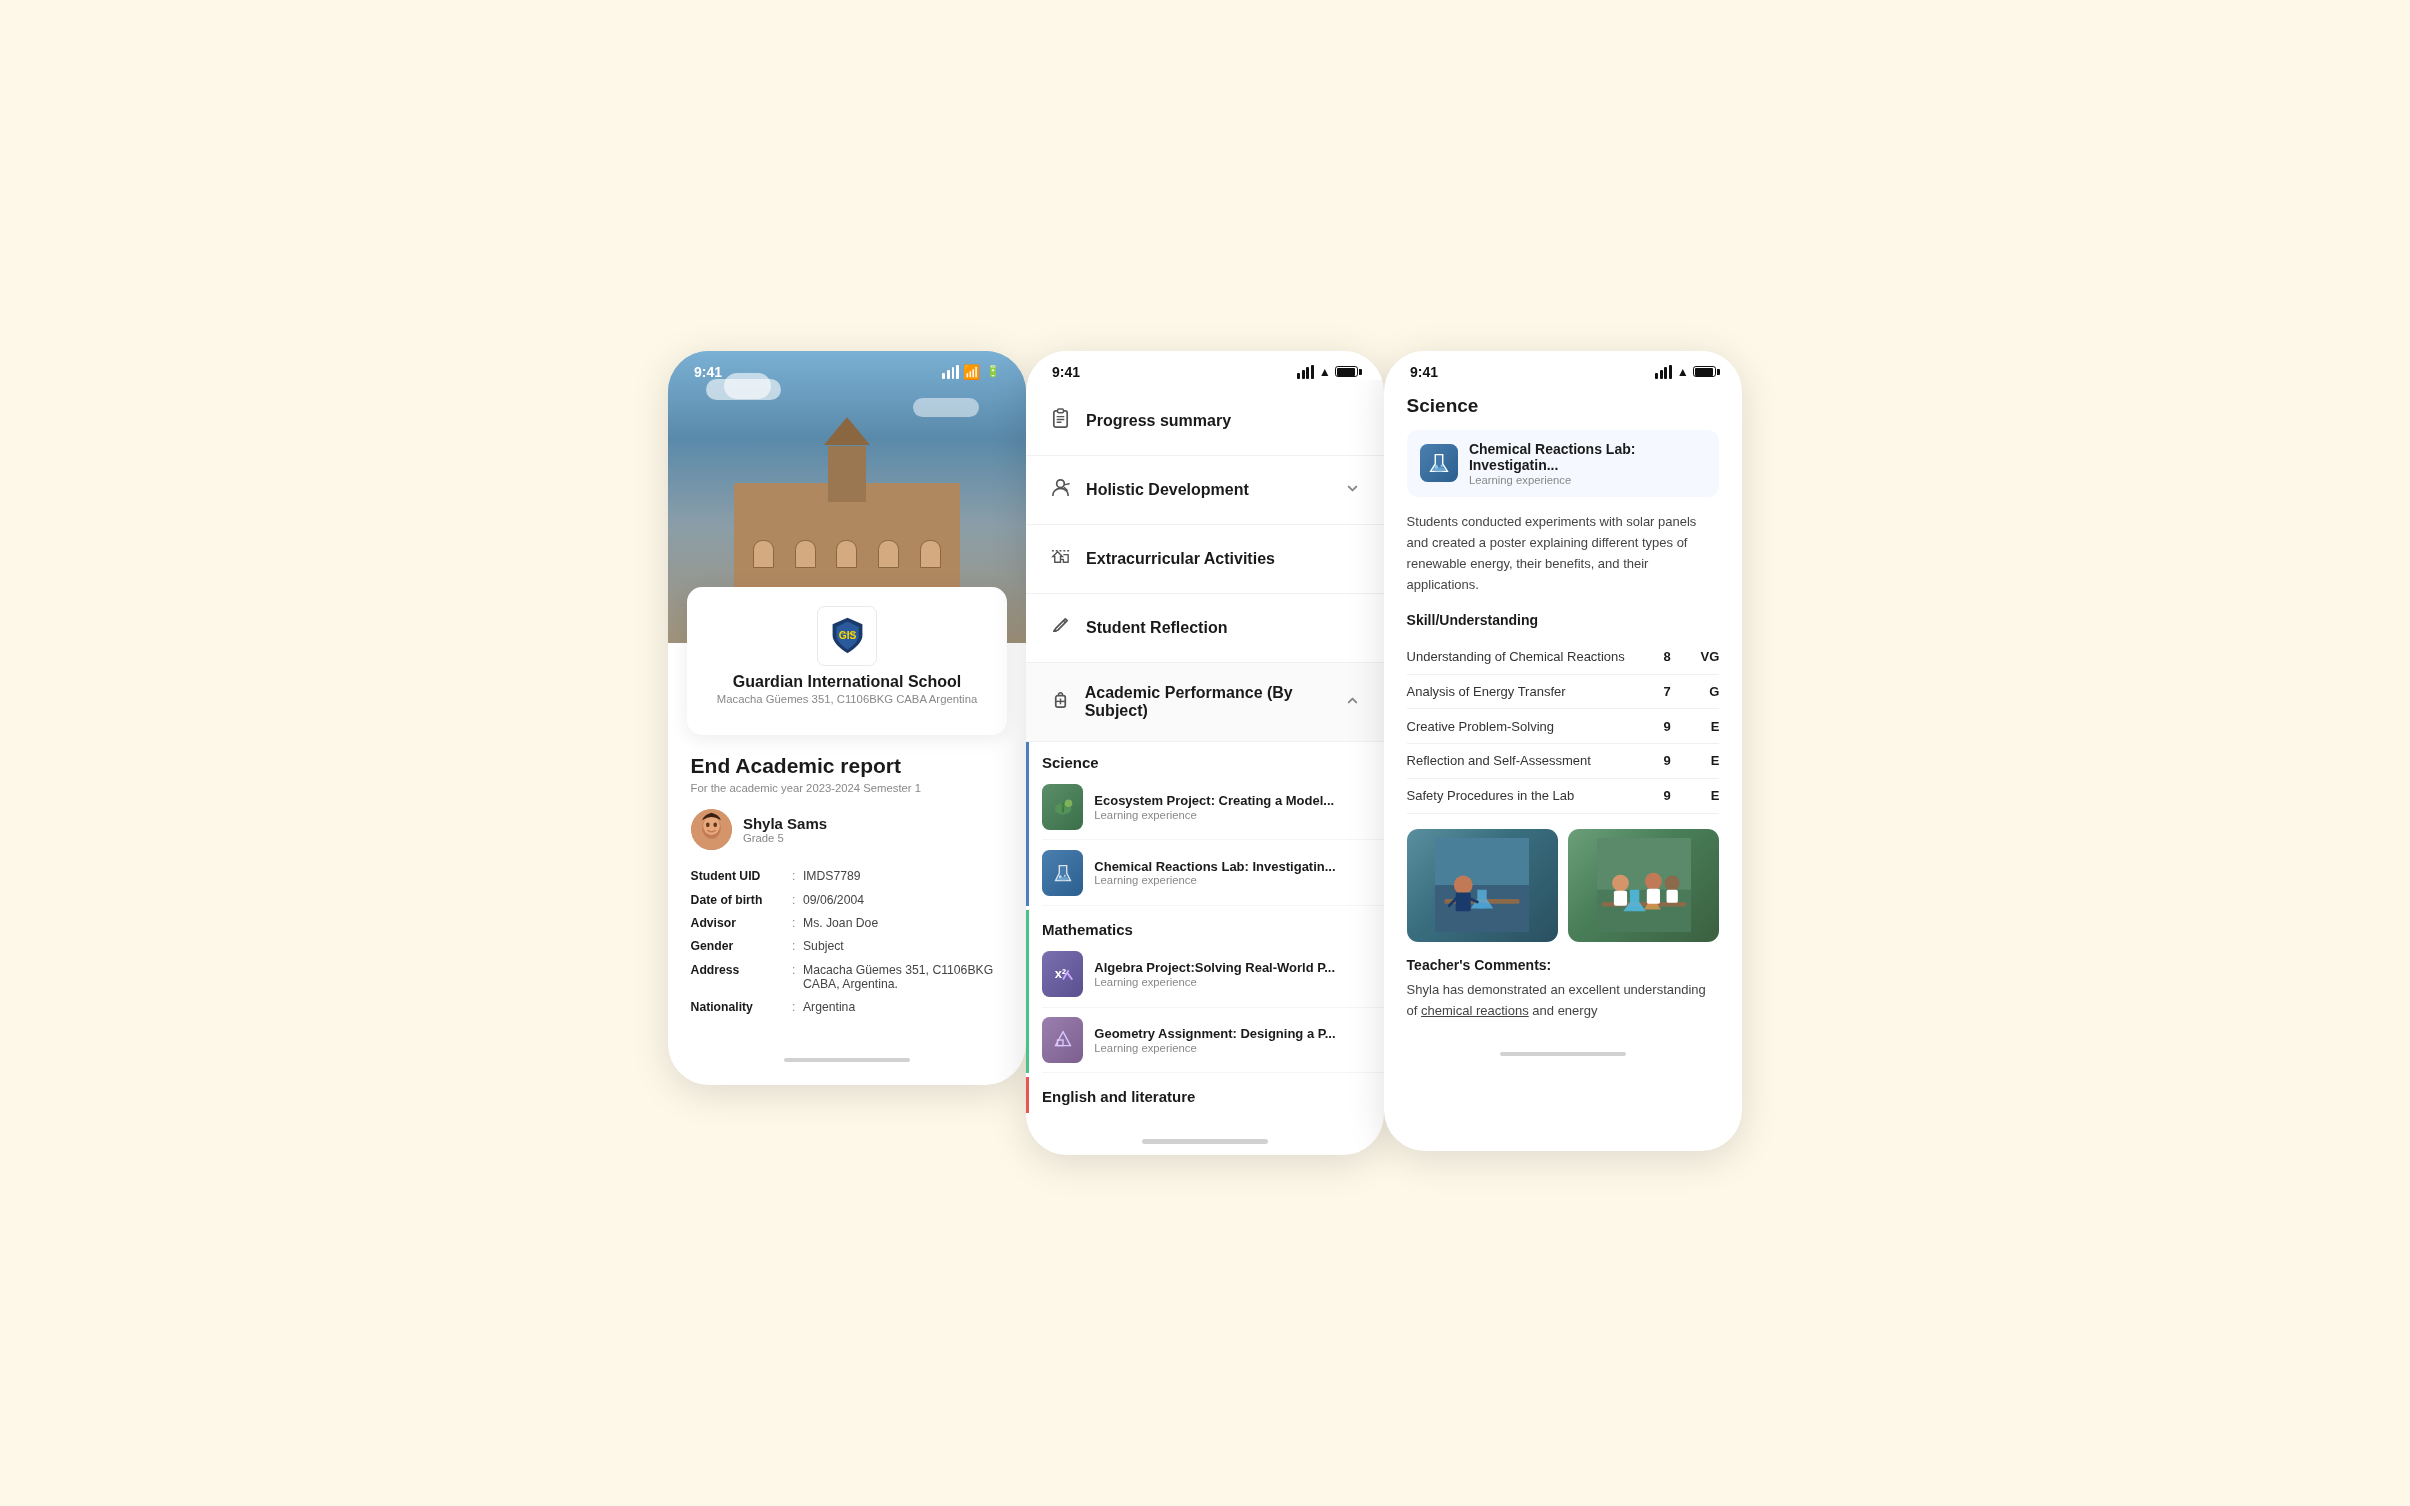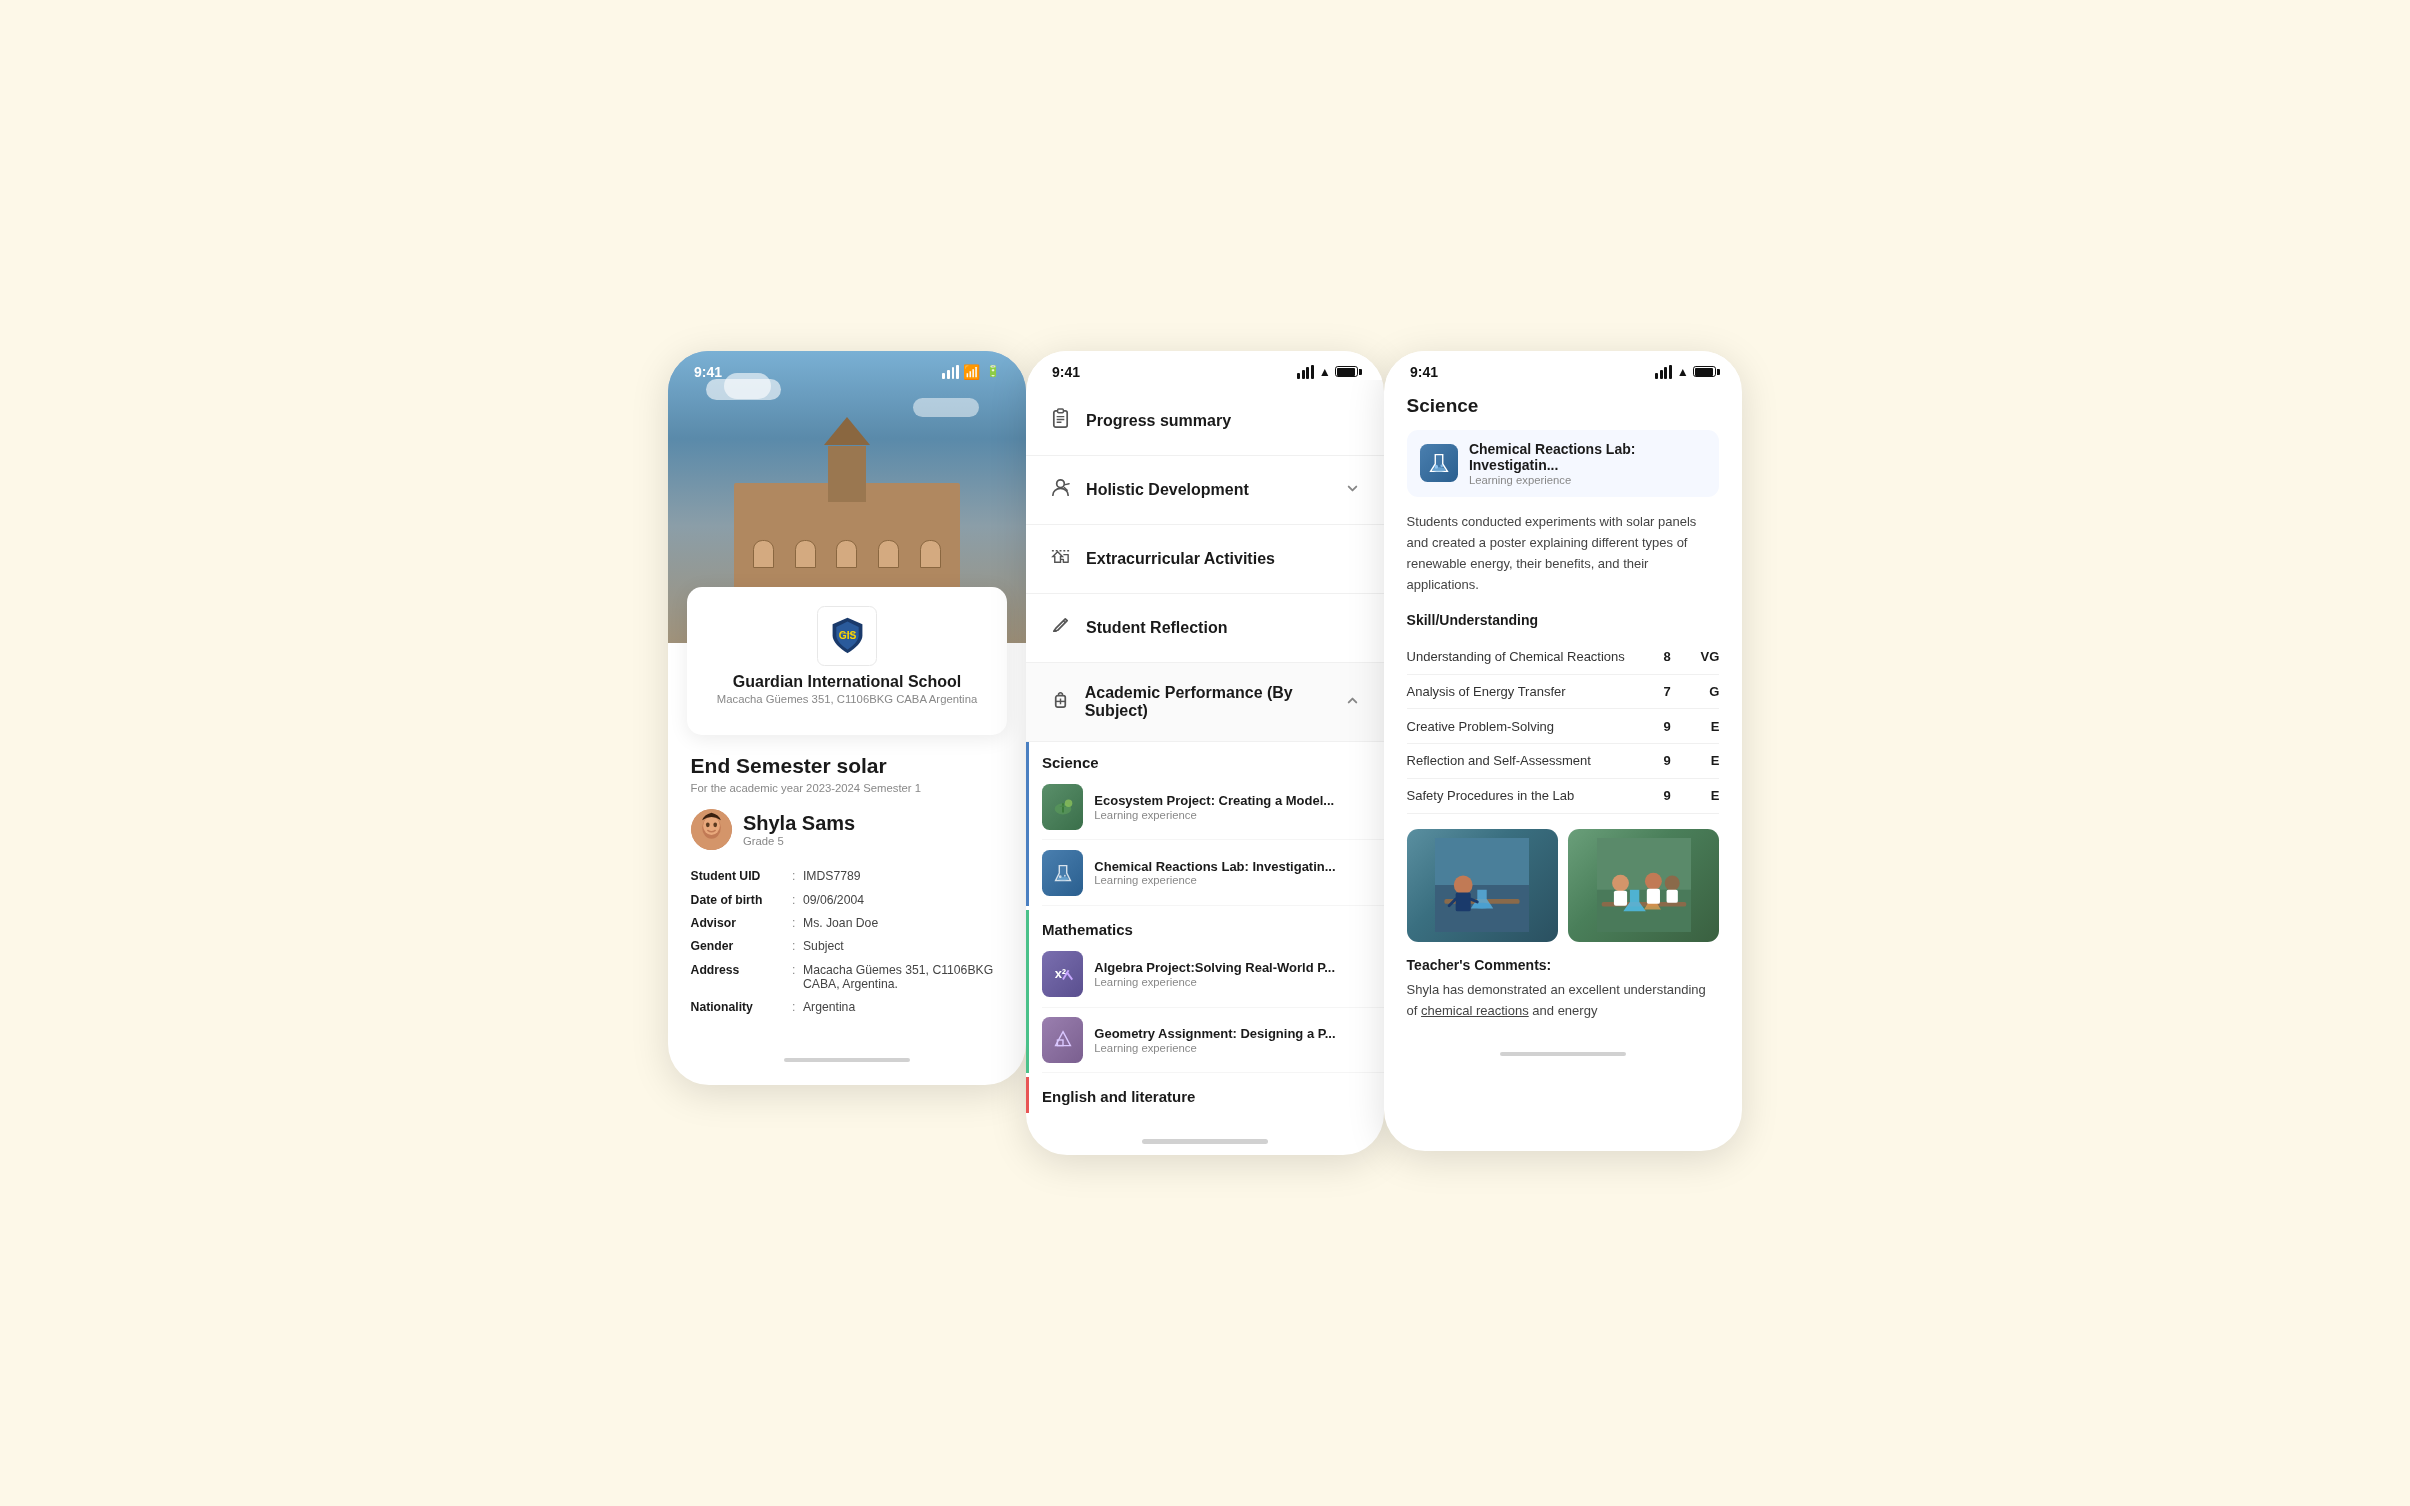--- a/index.html
+++ b/index.html
@@ -130,21 +130,21 @@
       height: 41px;
       border-radius: 50%;
       background: linear-gradient(135deg, #d4956a, #c17a55);
       display: flex;
       align-items: center;
       justify-content: center;
       font-size: 19px;
       overflow: hidden;
     }
     .student-name {
-      font-size: 20px;
+      font-size: 15px;
       font-weight: 700;
       color: #1a1a1a;
     }
     .student-grade {
       font-size: 11.3px;
       color: #888;
     }
     .info-row {
       display: flex;
       gap: 7.5px;
@@ -414,21 +414,21 @@
             <text x="22" y="26" text-anchor="middle" fill="#ffd700" font-size="11" font-weight="bold">GIS</text>
             <path d="M14 20 L30 20" stroke="#ffd700" stroke-width="1" opacity="0.5"></path>
           </svg>
         </div>
         <div class="school-name">Guardian International School</div>
         <div class="school-address">Macacha Güemes 351, C1106BKG CABA Argentina</div>
       </div>
     </div>
 
     <div class="report-section">
-      <div class="report-title">End Semester solar</div>
+      <div class="report-title">End Academic report</div>
       <div class="report-subtitle">For the academic year 2023-2024  Semester 1</div>
 
       <div class="student-row">
         <div class="student-avatar">
 
           <svg width="41" height="41" viewBox="0 0 44 44">
             <circle cx="22" cy="22" r="22" fill="#d4956a"></circle>
             <ellipse cx="22" cy="20" rx="10" ry="12" fill="#c17a55"></ellipse>
             <ellipse cx="22" cy="18" rx="9" ry="10" fill="#e8a87c"></ellipse>
             <ellipse cx="18" cy="17" rx="2" ry="2.5" fill="#5a3a20"></ellipse>

